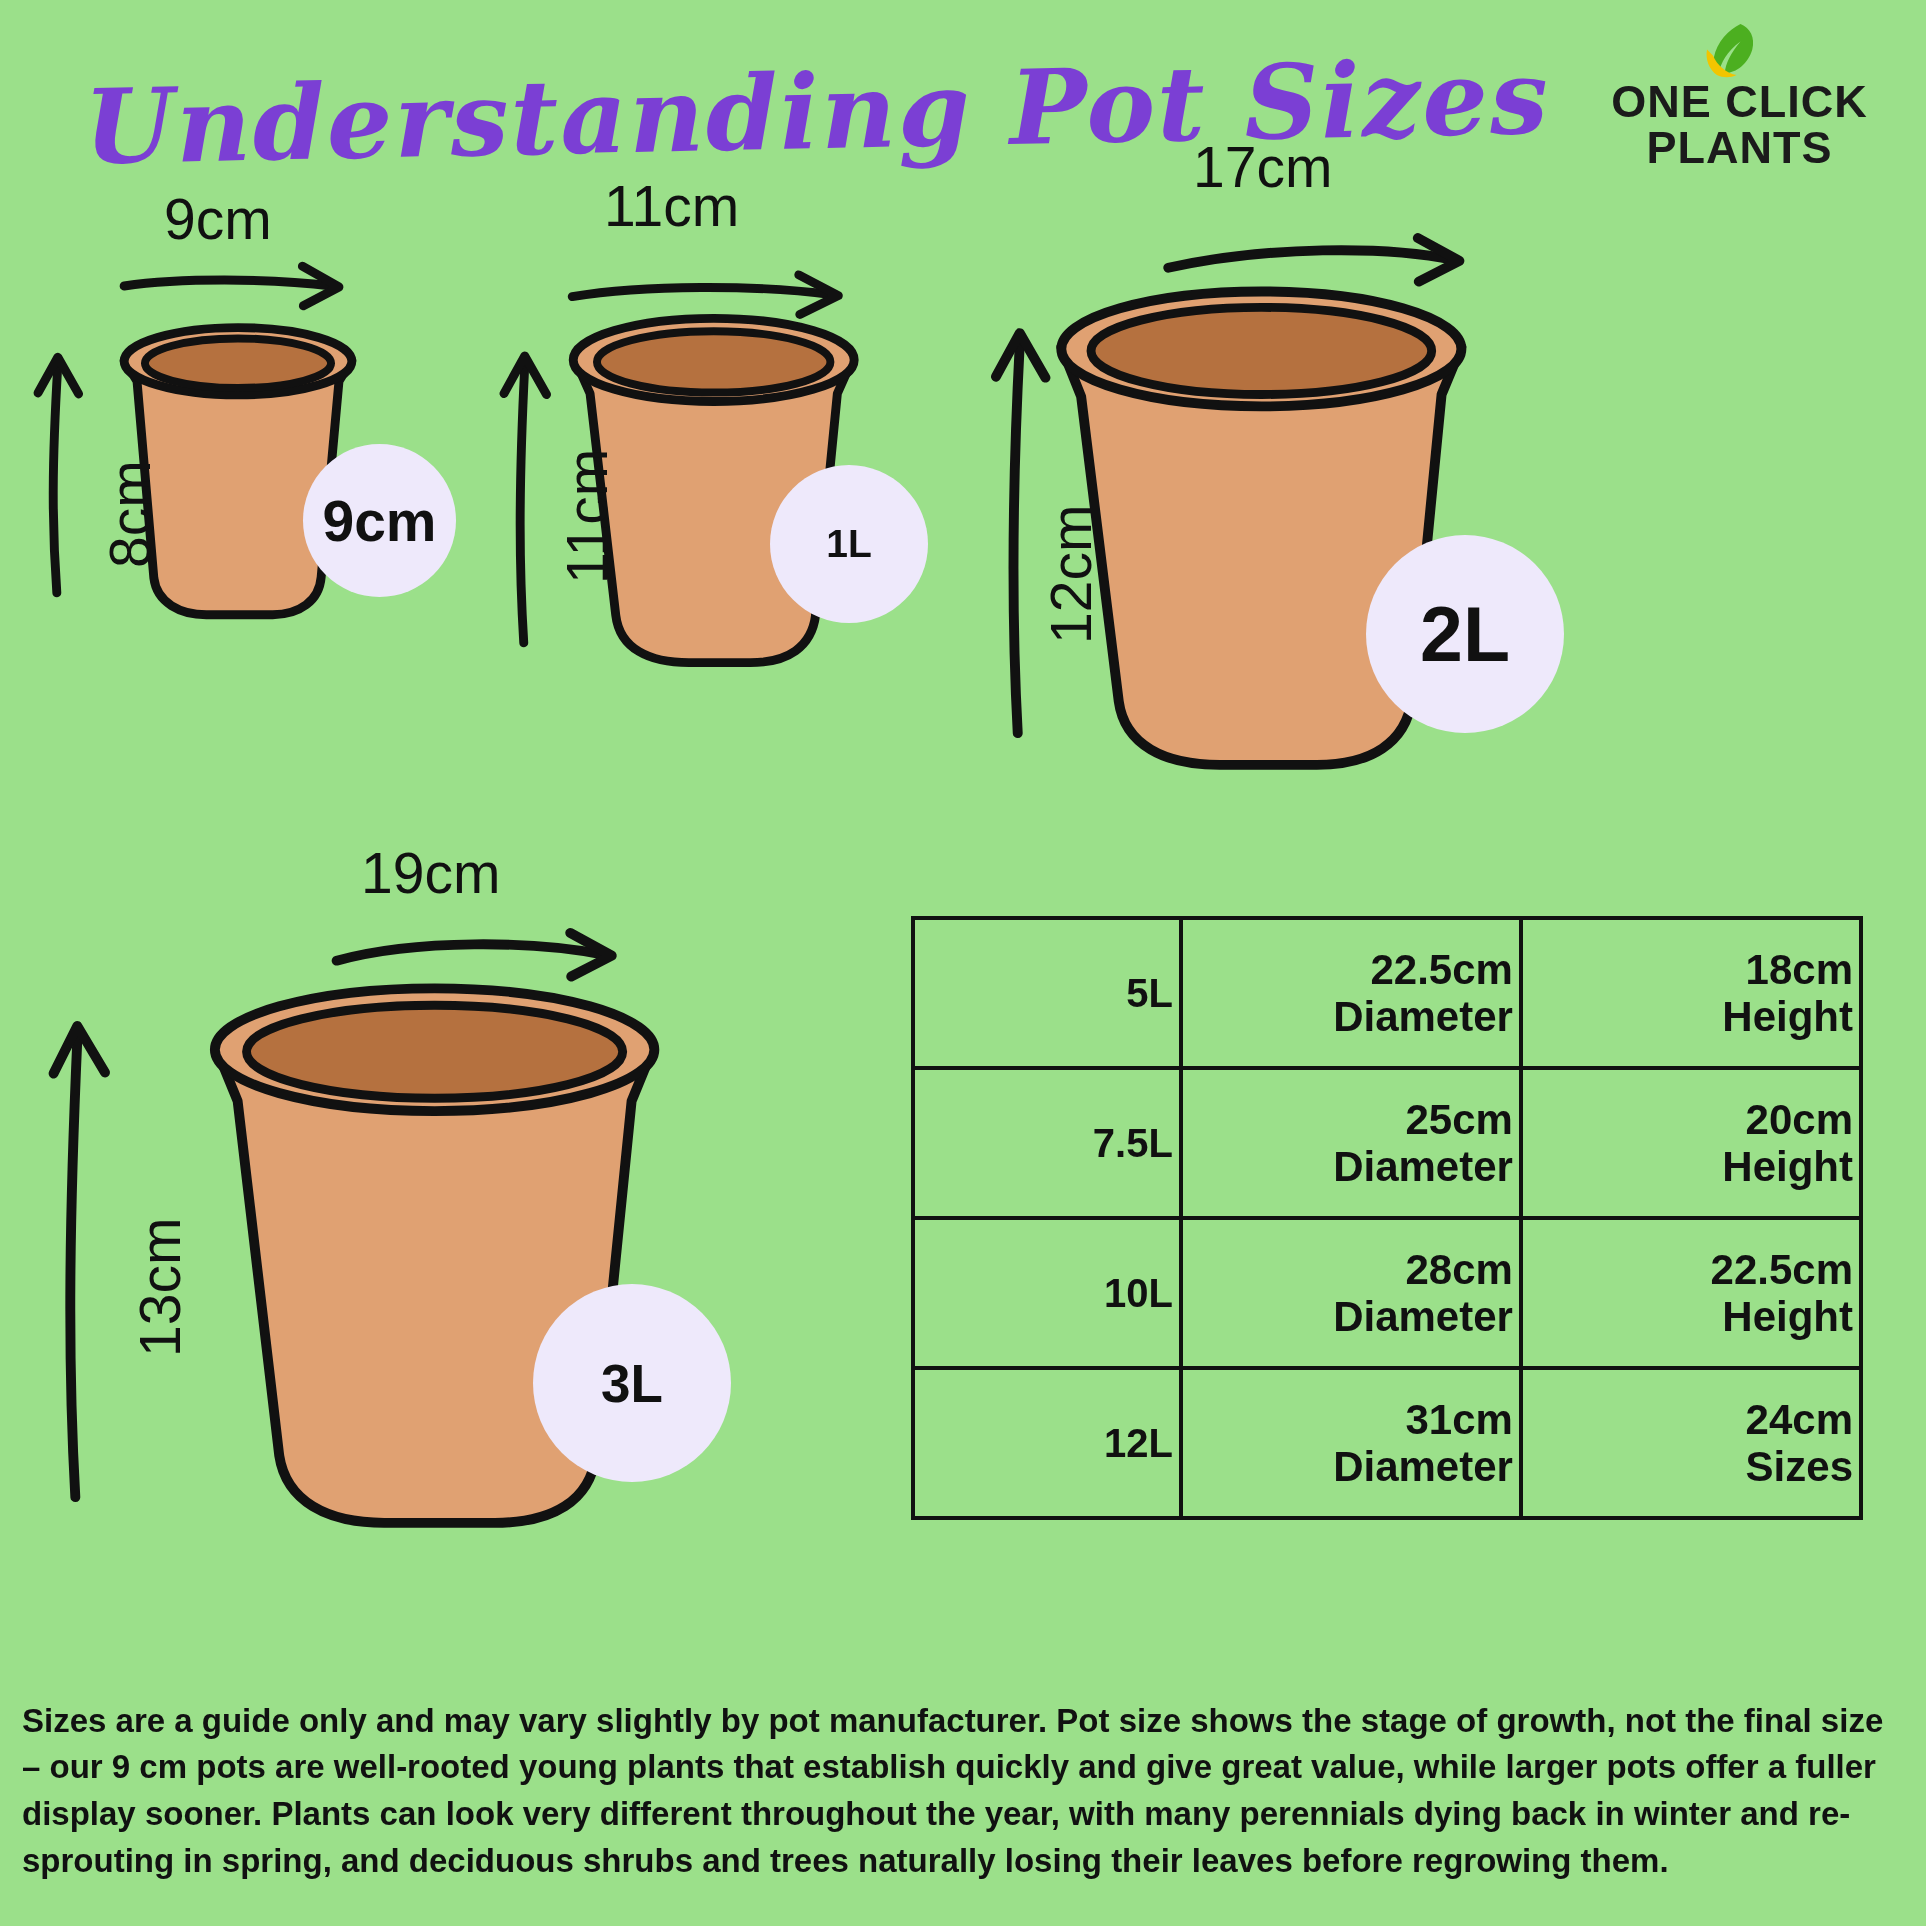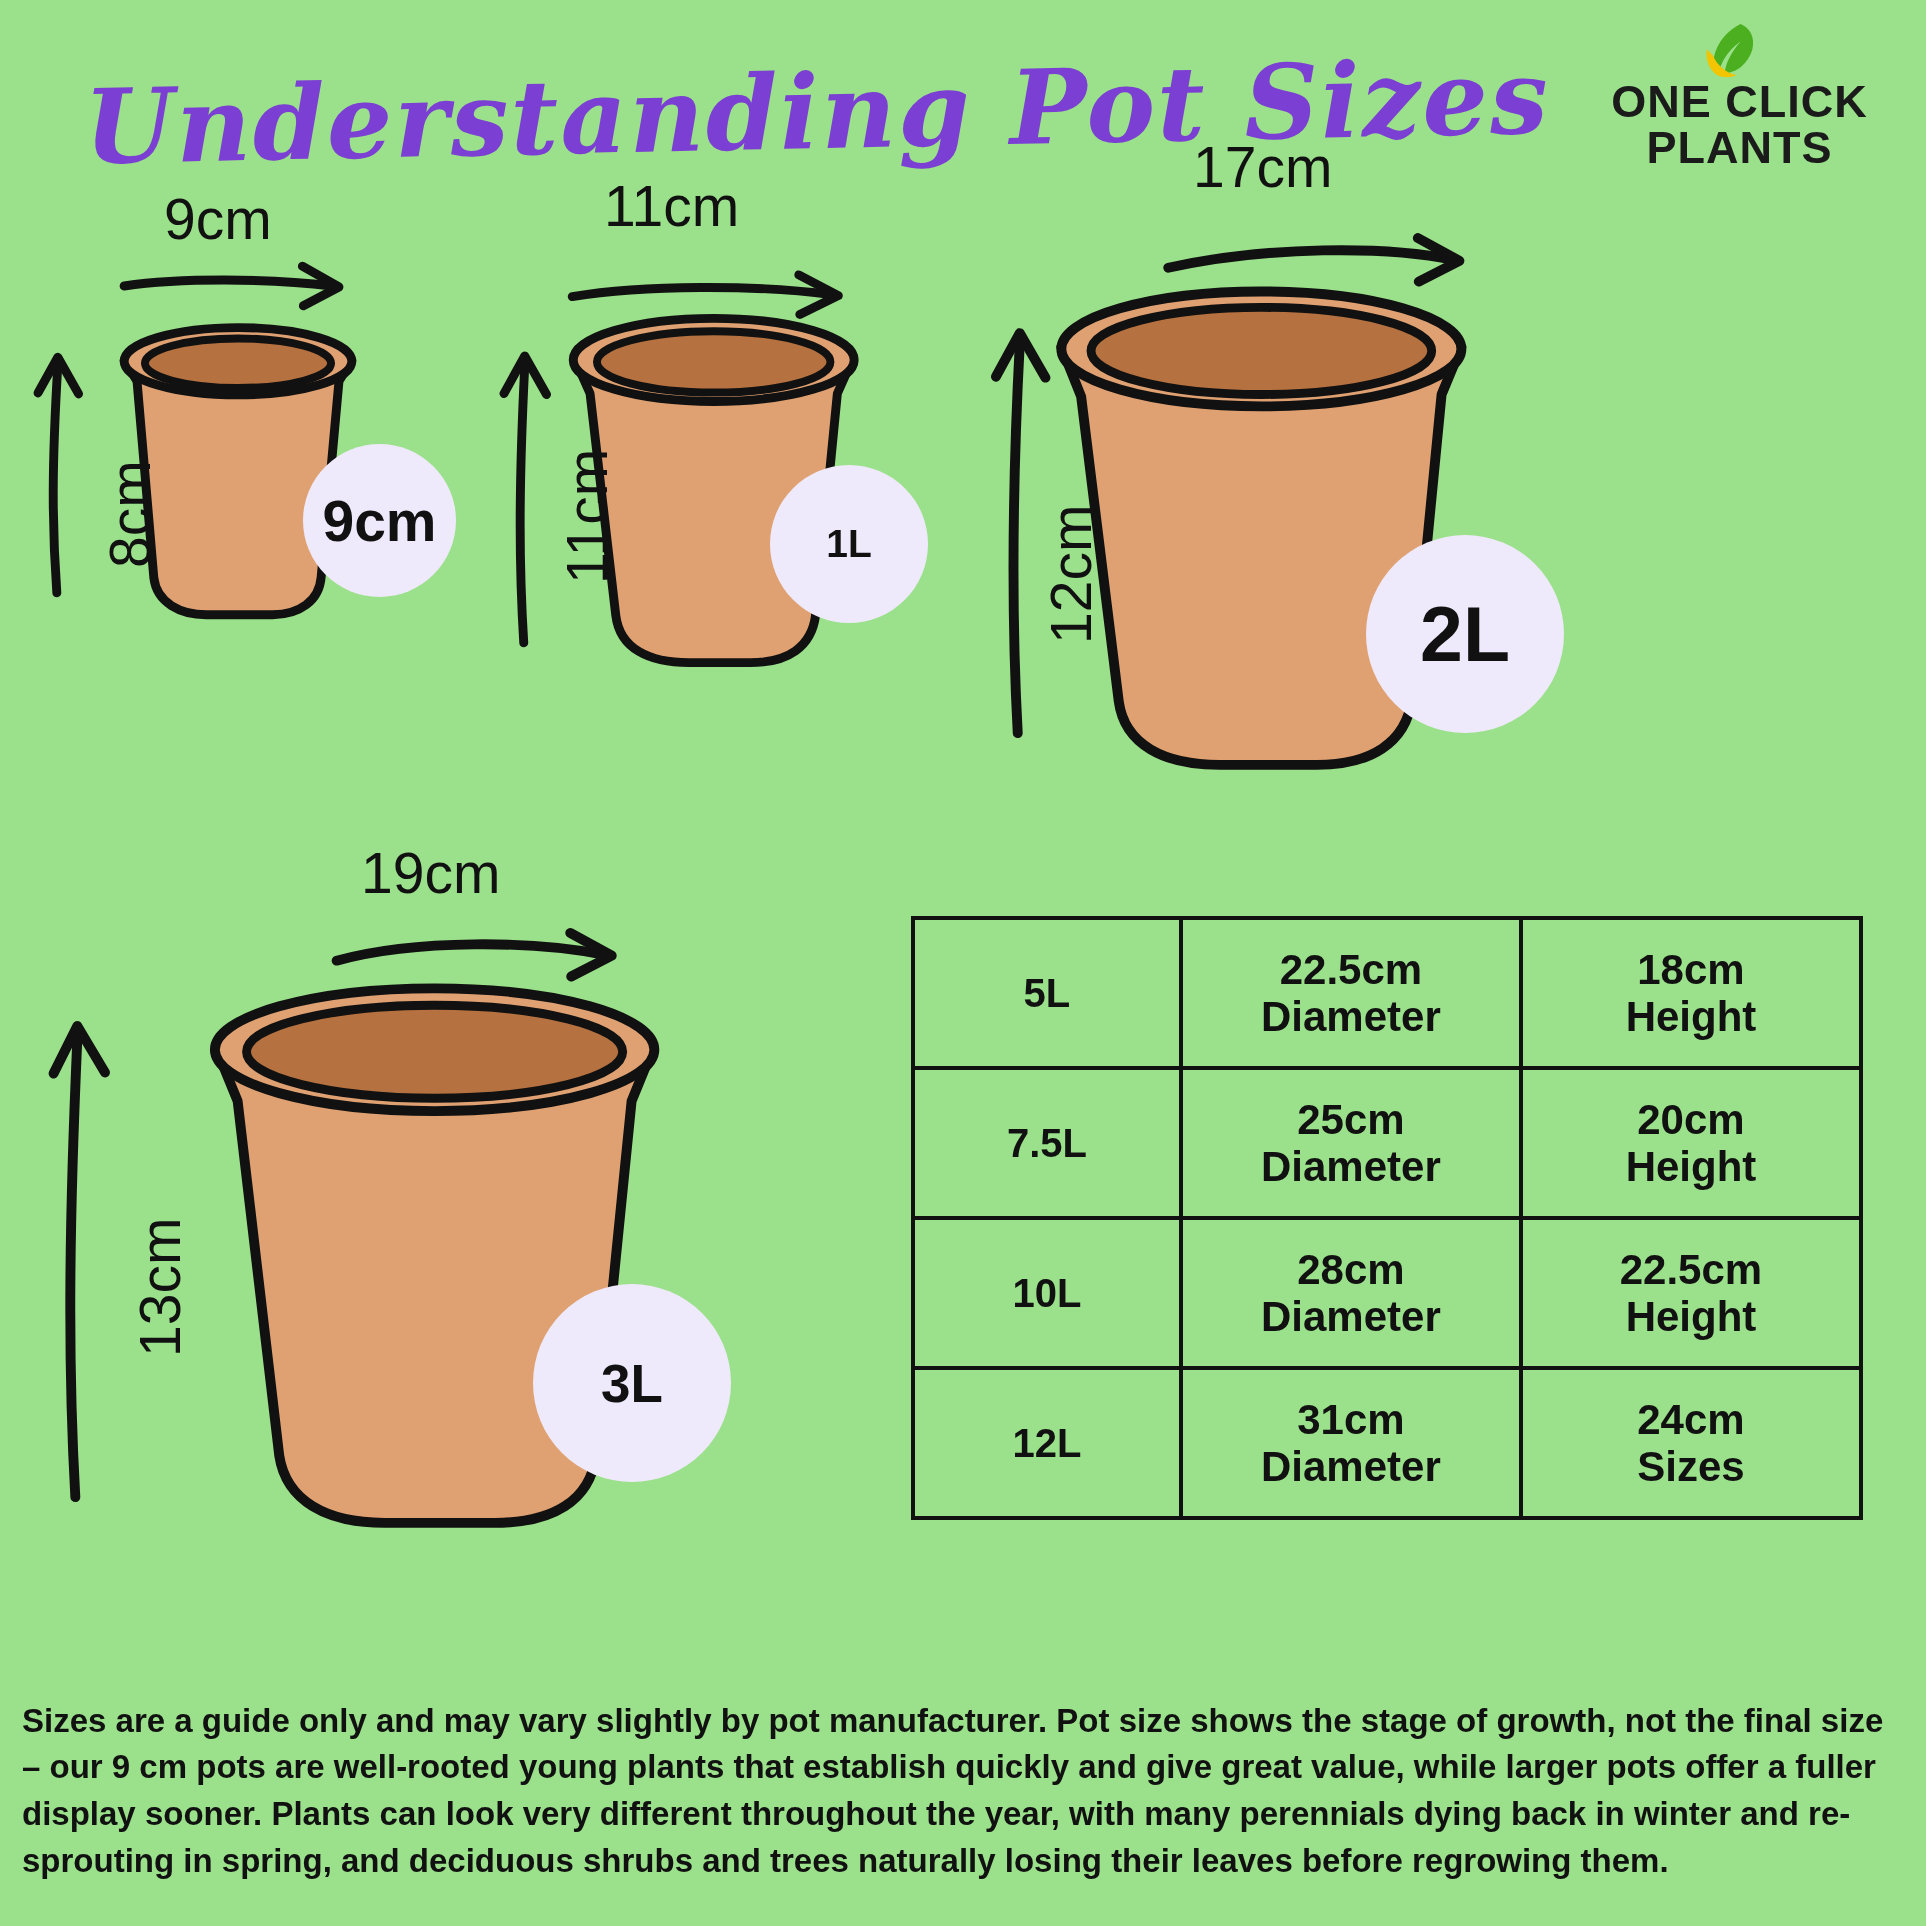--- a/index.html
+++ b/index.html
@@ -99,21 +99,21 @@
   }
   table.spec {
     border-collapse: collapse;
     width: 100%;
     table-layout: fixed;
   }
   table.spec td {
     border: 4px solid #111;
     color: #111;
     font-weight: 700;
-    text-align: center;
+    text-align: right;
     font-size: 42px;
     line-height: 1.12;
     padding: 26px 6px;
     font-family: "Liberation Sans", sans-serif;
   }
   table.spec td.vol {
     font-size: 40px;
     width: 28%;
   }
   table.spec td.dia { width: 36%; }

